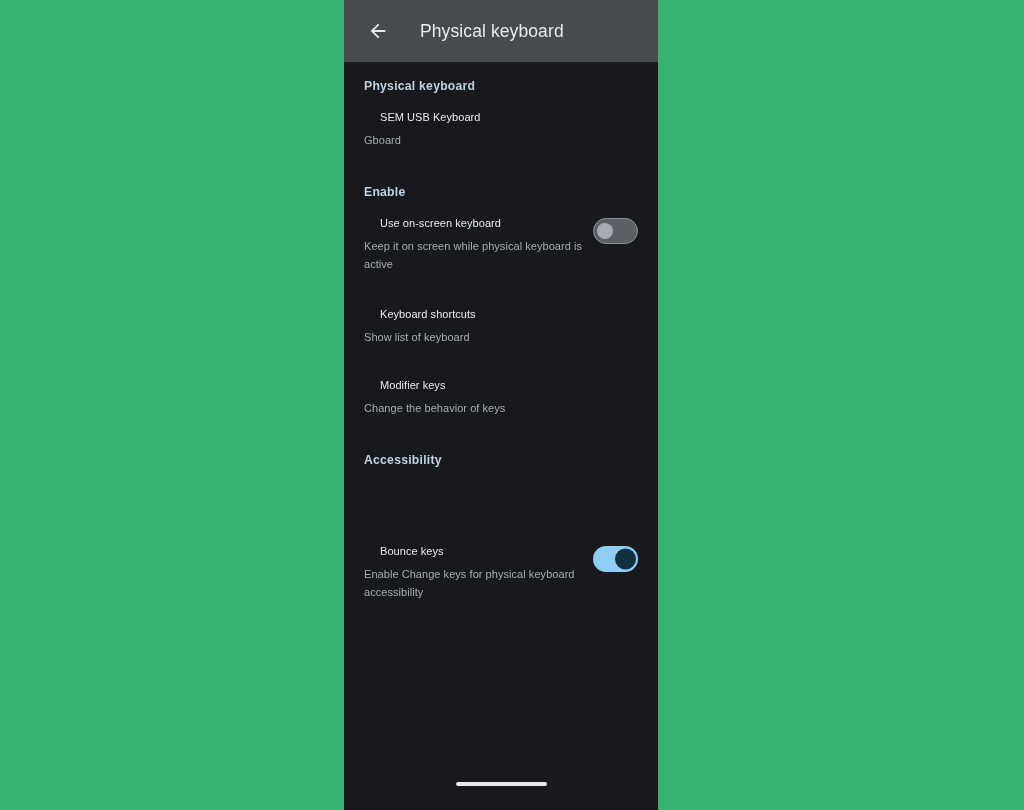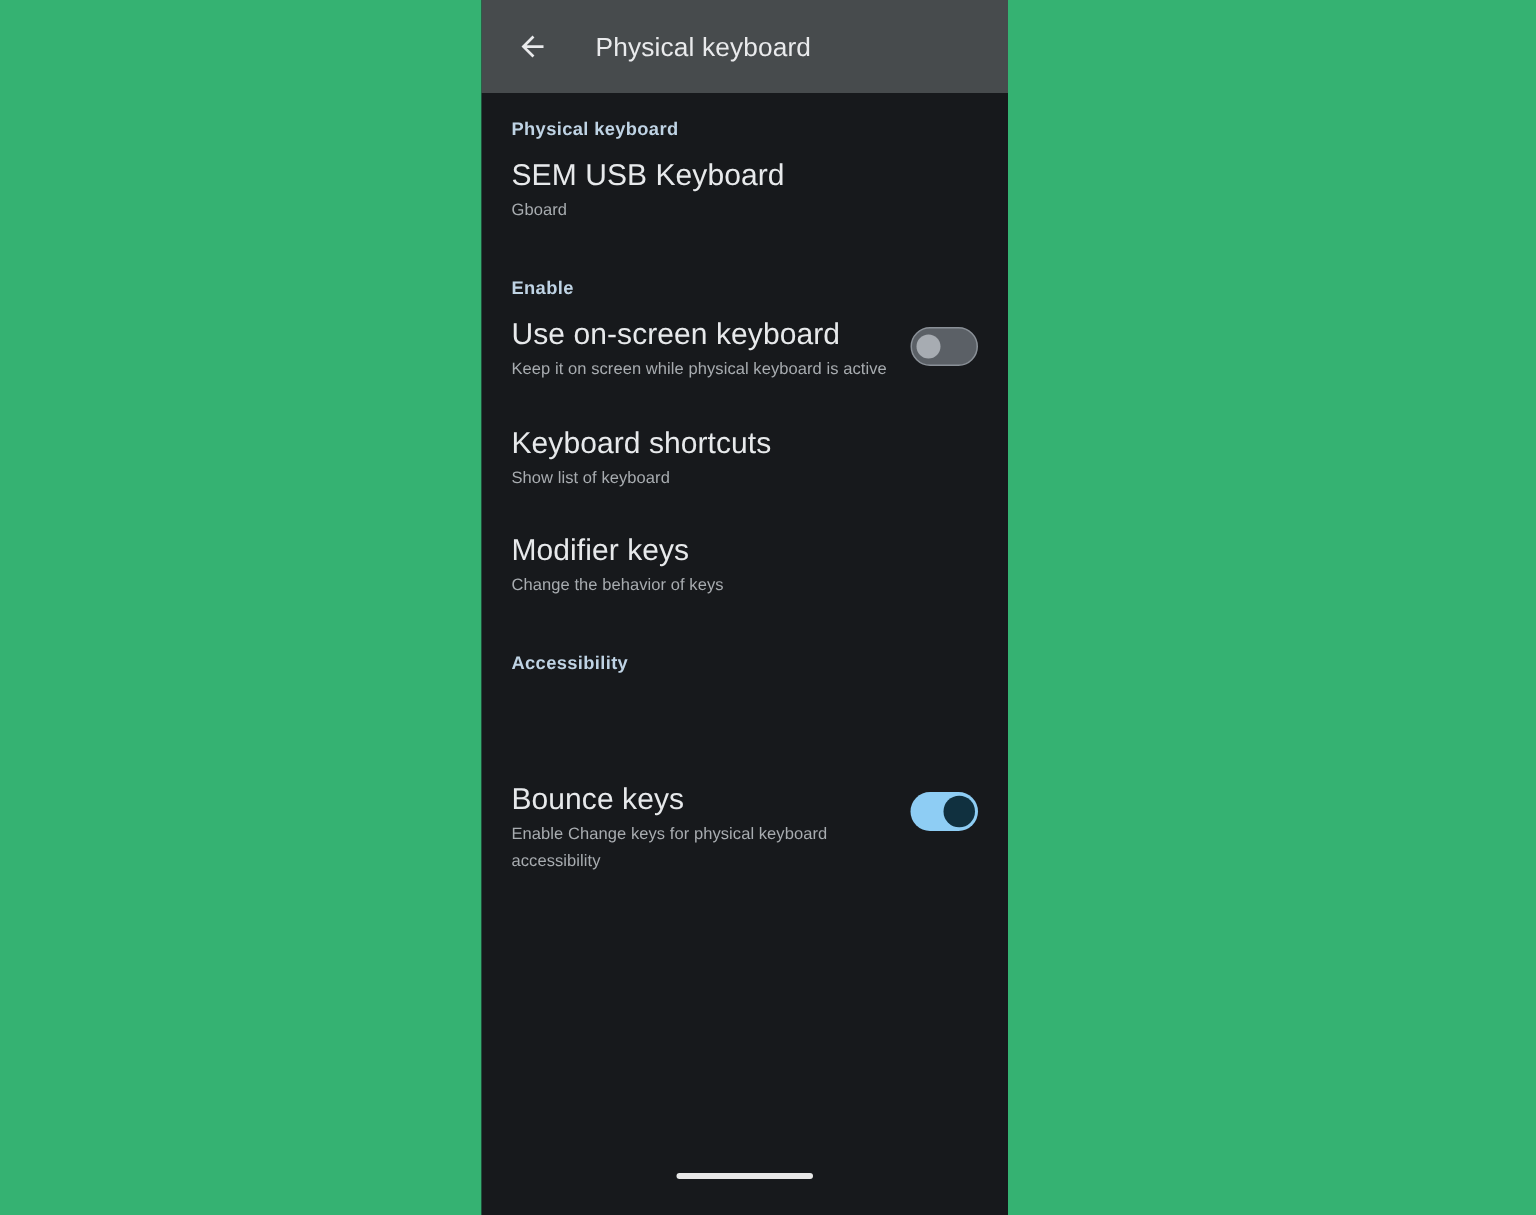--- a/index.html
+++ b/index.html
@@ -18,23 +18,23 @@
 
   #backdrop {
     position: absolute;
     inset: 0;
     background: #35b272;
   }
 
   
   #phone {
     position: absolute;
-    left: 321px;
+    left: 344px;
     top: 0;
-    width: 351px;
+    width: 314px;
     height: 810px;
     background: #17191c;
     overflow: hidden;
   }
 
   
   #appbar {
     position: relative;
     height: 62px;
     background: #474b4d;
@@ -88,25 +88,26 @@
     min-height: 34px;
   }
 
   .row-text {
     flex: 1 1 auto;
     min-width: 0;
     padding-right: 10px;
   }
 
   .row-title {
-    font-size: 20px;
+    font-size: 11px;
     color: #e7e9eb;
     line-height: 22px;
     letter-spacing: 0.05px;
     font-weight: 400;
+    margin-left: 16px;
   }
 
   .row-sub {
     font-size: 11px;
     color: #a8acb0;
     line-height: 18px;
     letter-spacing: 0.05px;
     margin-top: 3px;
   }
 

